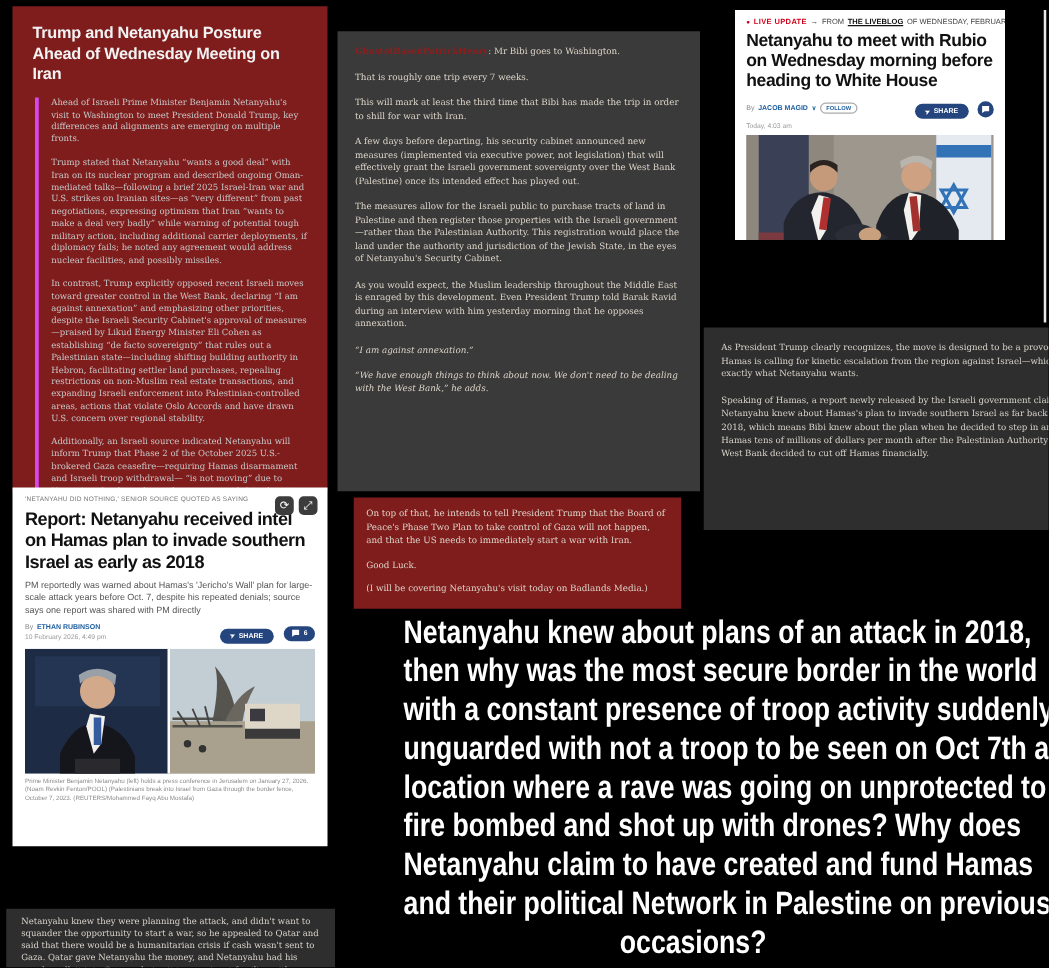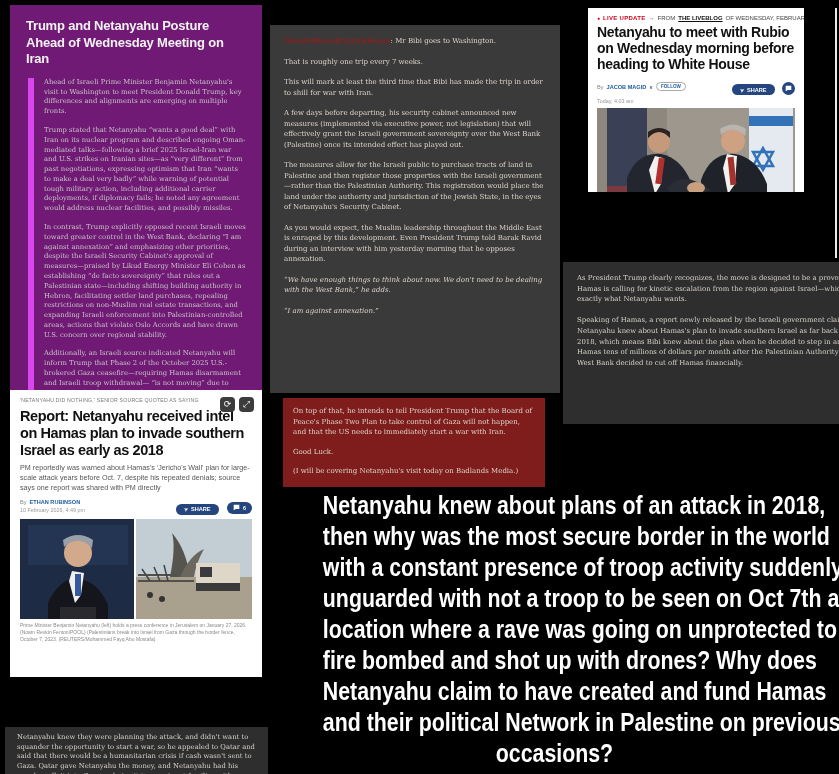--- a/index.html
+++ b/index.html
@@ -1,23 +1,23 @@
 <!DOCTYPE html>
 <html><head>
 <meta charset="utf-8">
 <style>
   html,body{margin:0;padding:0;background:#000;}
   #canvas{position:relative;width:839px;height:774px;background:#000;overflow:hidden;
           font-family:"Liberation Sans",sans-serif;}
   section{position:absolute;box-sizing:border-box;overflow:hidden;}
 
   
-  #article-iran{left:10px;top:5px;width:252px;height:388px;background:#701a75;padding:13px 16px 10px 16px;}
+  #article-iran{left:10px;top:5px;width:252px;height:388px;background:#7f1d1d;padding:13px 16px 10px 16px;}
   #article-iran h1{margin:0;color:#f2f2f2;font-size:13px;line-height:1.28;font-weight:700;letter-spacing:-.2px;}
-  #article-iran blockquote{margin:10px 0 0 2px;padding:0 0 0 10px;border-left:6px solid #d946ef;}
+  #article-iran blockquote{margin:10px 0 0 2px;padding:0 0 0 10px;border-left:3px solid #d946ef;}
   #article-iran p{margin:0 0 9px 0;color:#c6c6c6;font-size:6.8px;line-height:1.44;font-family:"DejaVu Serif",serif;}
 
   
   #post-ghost{left:270px;top:25px;width:290px;height:368px;background:#3a3a3a;padding:11px 14px;}
   #post-ghost p{margin:0 0 10px 0;color:#ddd5c9;font-size:7px;line-height:1.5;font-family:"DejaVu Serif",serif;}
   #post-ghost .username{color:#8e1e1e;font-weight:700;}
   #post-ghost .italic{font-style:italic;}
 
   
   #article-rubio{left:588px;top:8px;width:216px;height:184px;background:#fff;padding:7px 9px;}
@@ -90,22 +90,22 @@
   </section>
 
   <section id="post-ghost">
     <p><span class="username">GhostofBasedPatrickHenry</span><span>: </span><span>Mr Bibi goes to Washington.</span></p>
     <div>
         <p>That is roughly one trip every 7 weeks.</p>
         <p>This will mark at least the third time that Bibi has made the trip in order to shill for war with Iran.</p>
         <p>A few days before departing, his security cabinet announced new measures (implemented via executive power, not legislation) that will effectively grant the Israeli government sovereignty over the West Bank (Palestine) once its intended effect has played out.</p>
         <p>The measures allow for the Israeli public to purchase tracts of land in Palestine and then register those properties with the Israeli government—rather than the Palestinian Authority. This registration would place the land under the authority and jurisdiction of the Jewish State, in the eyes of Netanyahu's Security Cabinet.</p>
         <p>As you would expect, the Muslim leadership throughout the Middle East is enraged by this development. Even President Trump told Barak Ravid during an interview with him yesterday morning that he opposes annexation.</p>
+        <p class="italic">“I am against annexation.”</p>
         <p class="italic">“We have enough things to think about now. We don't need to be dealing with the West Bank,” he adds.</p>
-        <p class="italic">“I am against annexation.”</p>
       </div>
   </section>
 
   <section id="article-rubio">
     <div class="live-row">
       <span class="live-dot">●</span>
       <span class="live-label">LIVE UPDATE</span>
       <span>→</span>
       <span>FROM</span>
       <span class="live-link">THE LIVEBLOG</span>

